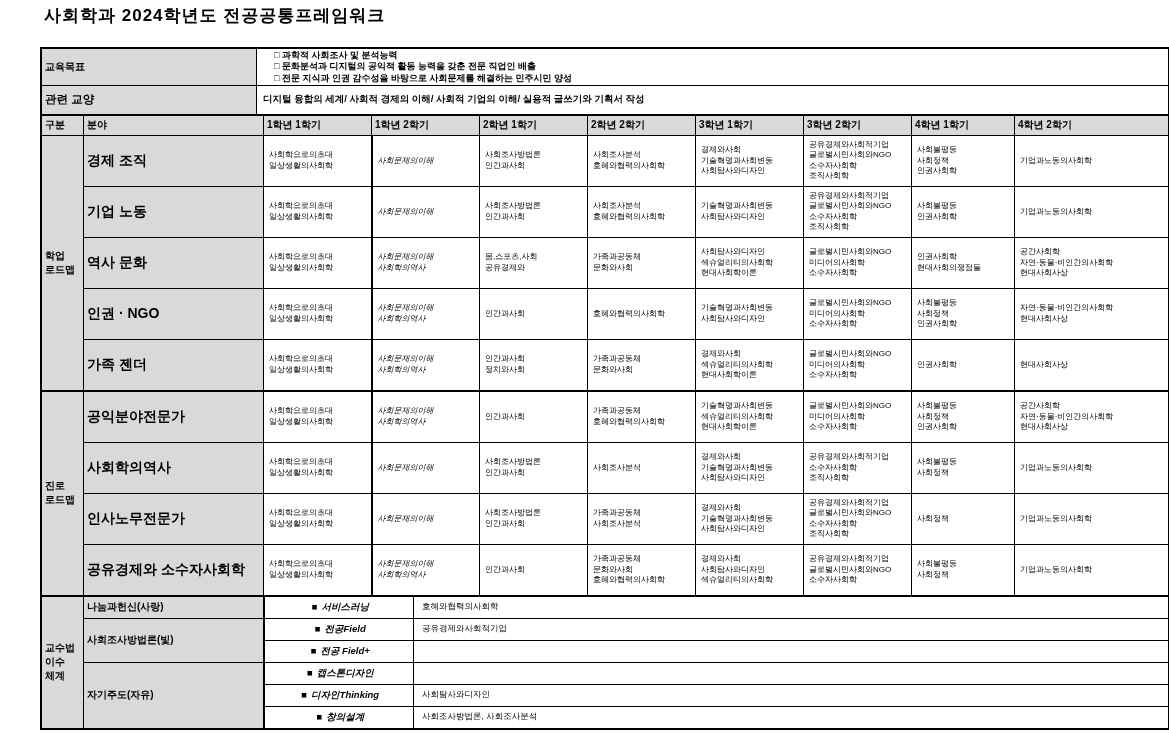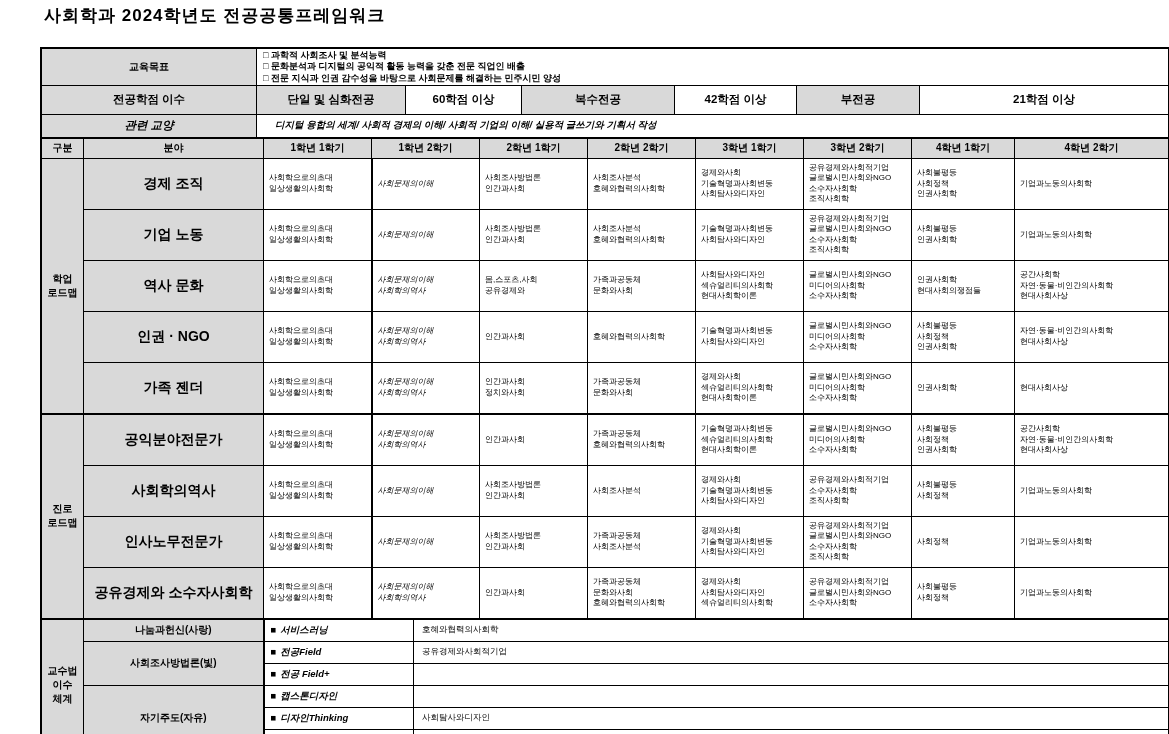--- a/index.html
+++ b/index.html
@@ -1,31 +1,31 @@
 <!DOCTYPE html>
 <html><head>
 <meta charset="utf-8">
 <style>
   html,body{margin:0;padding:0;background:#fff;}
   body{width:1169px;height:734px;overflow:hidden;font-family:"Liberation Sans",sans-serif;color:#000;}
   .page-title{font-size:17px;font-weight:bold;margin:4px 0 20px 44px;letter-spacing:1px;}
   .sheet{margin-left:40px;width:1127px;border:1px solid #000;}
   table{border-collapse:collapse;table-layout:fixed;width:1127px;}
   td{border:1px solid #000;padding:1px 3px;vertical-align:middle;overflow:hidden;}
-  .hd{background:#d9d9d9;font-weight:bold;text-align:center;font-size:10px;}
+  .hd{background:#d9d9d9;font-weight:bold;text-align:left;font-size:10px;}
   .pre{white-space:pre-line;}
-  .goals{font-size:9px;font-weight:bold;white-space:pre-line;line-height:1.25;padding-left:6px;}
+  .goals{font-size:9px;font-weight:bold;white-space:pre-line;line-height:1.25;padding-left:17px;}
   .bigcell{font-size:11.5px;font-weight:bold;text-align:center;}
   .wcell{background:#fff;}
-  .liberal{font-size:9.5px;font-weight:bold;padding-left:18px;}
+  .liberal{font-size:9.5px;font-weight:bold;padding-left:6px;}
   .course{font-size:8px;line-height:1.3;white-space:pre-line;text-align:left;padding:2px 2px 2px 5px;background:#fff;}
   .field{font-size:14px;}
   .bl2{border-left:2px solid #000;font-style:italic;}
   .sec-top td{border-top:2px solid #000;}
-  .method{font-size:9.5px;font-weight:bold;background:#fff;text-align:left;padding-left:6px;}
+  .method{font-size:9.5px;font-weight:bold;background:#fff;text-align:center;padding-left:6px;}
   .bullet{margin-right:4px;}
   .mcourse{font-size:8.5px;background:#fff;text-align:left;padding-left:8px;}
   #infoTable tr:nth-child(1) td{height:32px;}
   #infoTable tr:nth-child(2) td{height:26px;}
   #infoTable tr:nth-child(3) td{height:20px;font-style:italic;}
   #gridTable .hrow td{height:17px;}
   #gridTable .roadmap td{height:46px;}
   #pedagogyTable td{height:19px;}
 </style>
 </head>
@@ -44,29 +44,20 @@
         <col style="width:122px">
         <col style="width:123px">
         <col style="width:249px">
     </colgroup>
     <tbody>
         <tr>
       <td class="hd">교육목표</td>
       <td class="goals wcell" colspan="6">□ 과학적 사회조사 및 분석능력
 □ 문화분석과 디지털의 공익적 활동 능력을 갖춘 전문 직업인 배출
 □ 전문 지식과 인권 감수성을 바탕으로 사회문제를 해결하는 민주시민 양성</td>
-    </tr>
-    <tr>
-      <td class="hd" style="font-size:11.5px">전공학점 이수</td>
-      <td class="hd bigcell">단일 및 심화전공</td>
-      <td class="bigcell wcell">60학점 이상</td>
-      <td class="hd bigcell">복수전공</td>
-      <td class="bigcell wcell">42학점 이상</td>
-      <td class="hd bigcell">부전공</td>
-      <td class="bigcell wcell">21학점 이상</td>
     </tr>
     <tr>
       <td class="hd" style="font-size:11.5px">관련 교양</td>
       <td class="liberal wcell" colspan="6">디지털 융합의 세계/ 사회적 경제의 이해/ 사회적 기업의 이해/ 실용적 글쓰기와 기획서 작성</td>
     </tr>
   </tbody>
     </table>
 
   <table id="gridTable">
     <colgroup>

